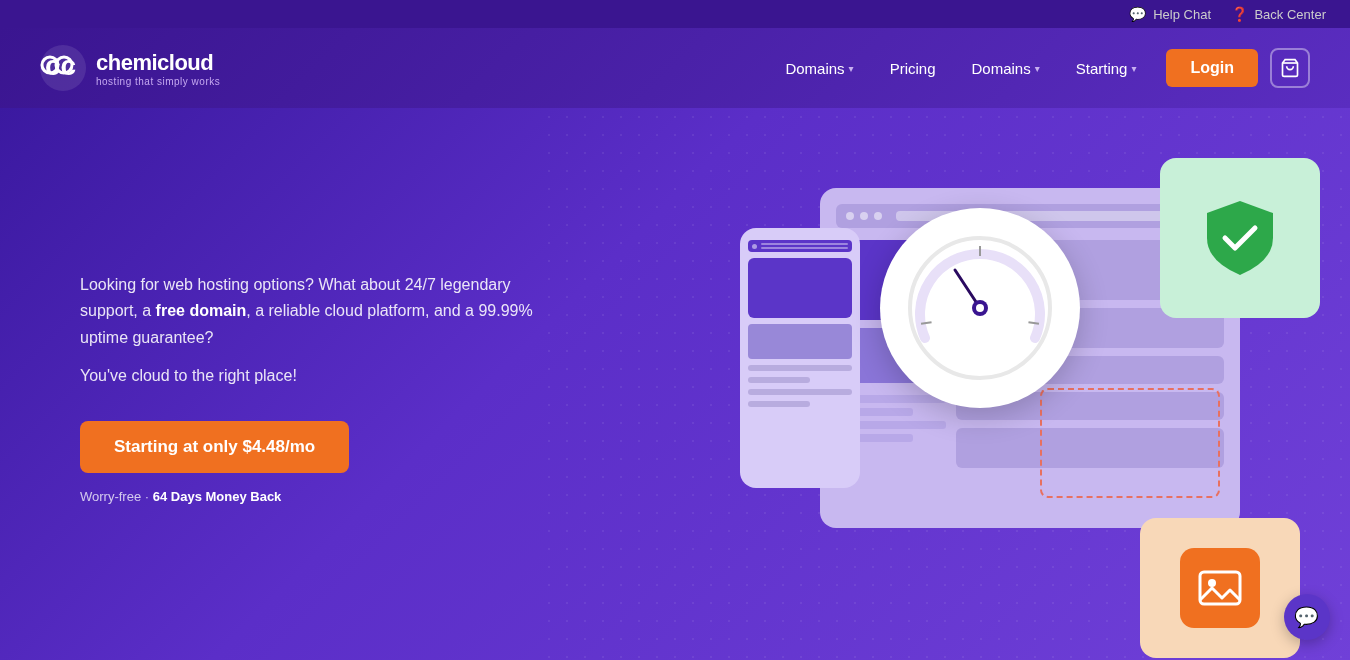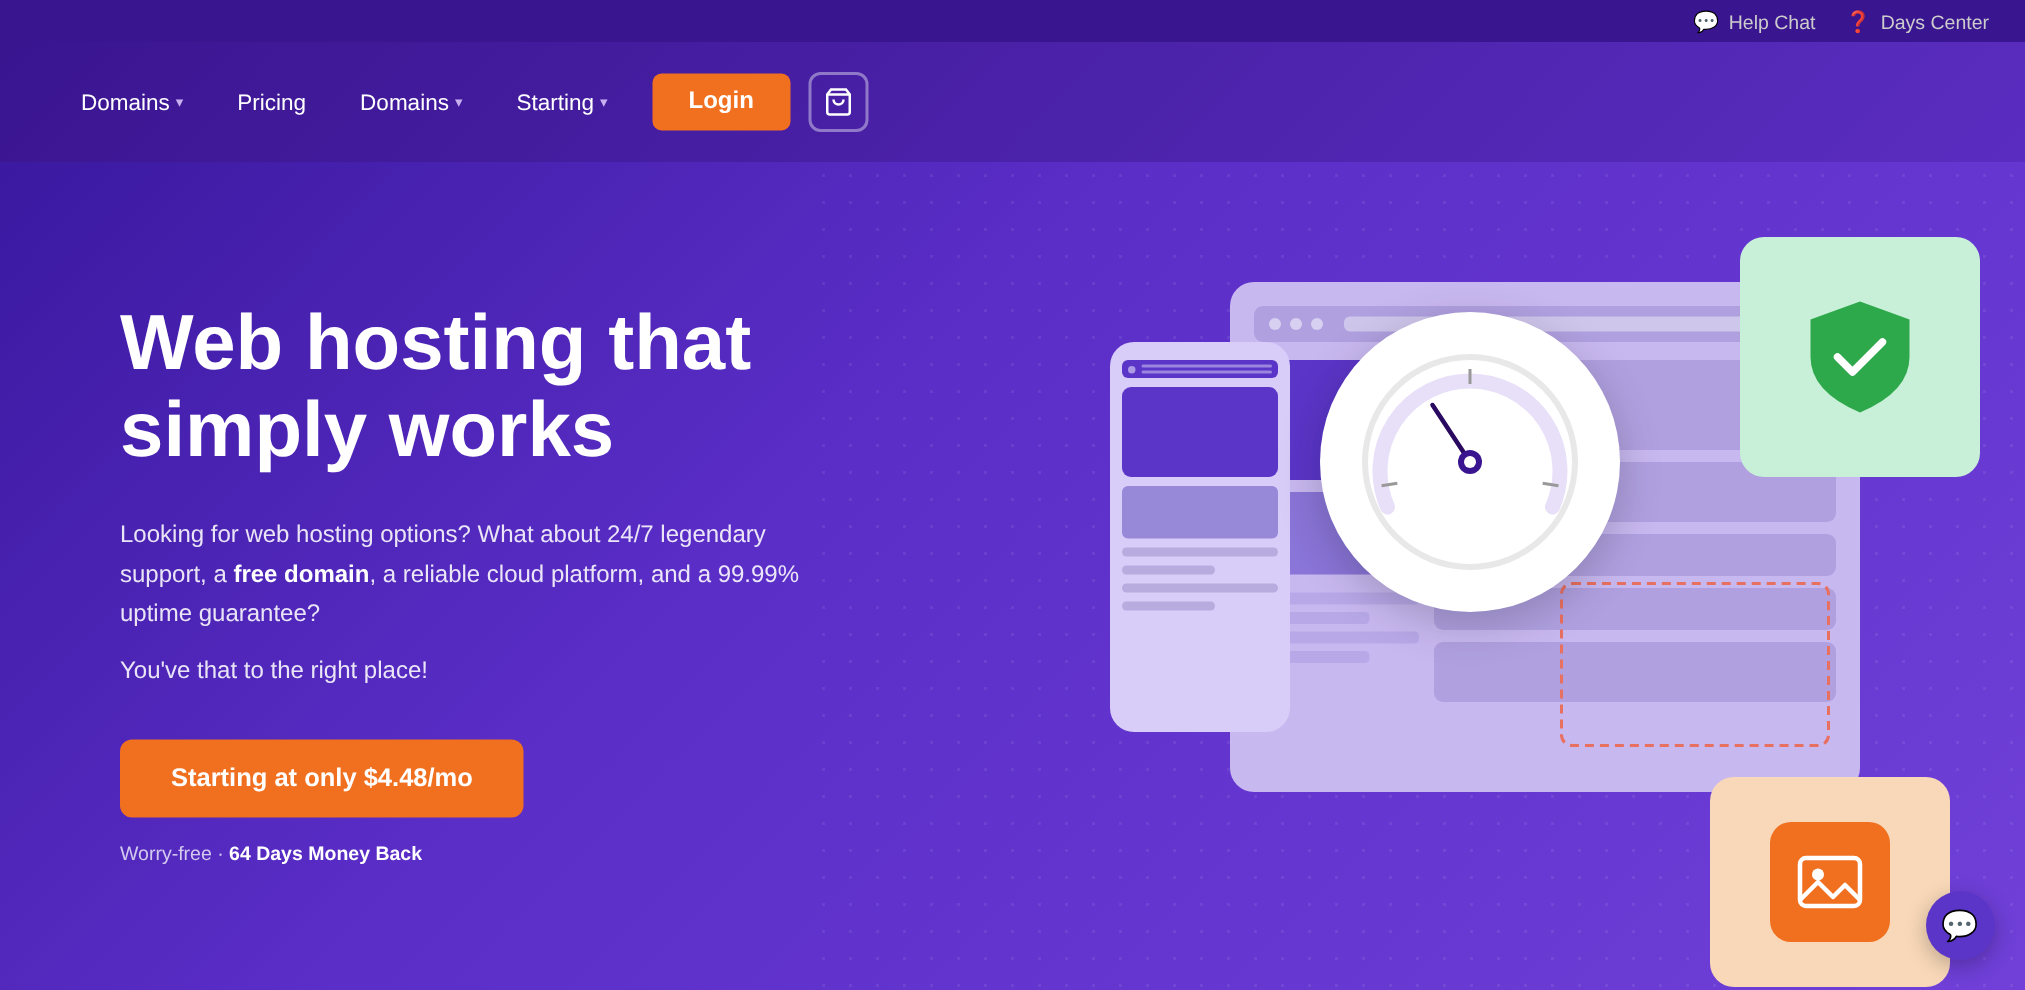--- a/index.html
+++ b/index.html
@@ -391,25 +391,38 @@
 </head>
 <body>
 
 <div class="top-bar">
   <div class="top-bar-item">
     <span class="top-bar-icon">💬</span>
     <span>Help Chat</span>
   </div>
   <div class="top-bar-item">
     <span class="top-bar-icon">❓</span>
-    <span>Days Center</span>
+    <span>Back Center</span>
   </div>
 </div>
 
 <nav class="navbar">
+  <div class="logo-area">
+    <svg class="logo-icon" viewBox="0 0 46 46" fill="none">
+      <circle cx="23" cy="23" r="23" fill="rgba(255,255,255,0.1)"></circle>
+
+      <text x="5" y="30" font-size="28" font-weight="900" fill="white" font-family="Arial">cc</text>
+      <circle cx="10" cy="20" r="8" fill="none" stroke="white" stroke-width="3"></circle>
+      <circle cx="24" cy="20" r="8" fill="none" stroke="white" stroke-width="3"></circle>
+    </svg>
+    <div class="logo-text-area">
+      <span class="logo-name">chemicloud</span>
+      <span class="logo-tagline">hosting that simply works</span>
+    </div>
+  </div>
 
   <div class="nav-links">
     <div class="nav-item">
       <span>Domains</span>
       <span class="nav-chevron">▾</span>
     </div>
     <div class="nav-item">
       <span>Pricing</span>
     </div>
     <div class="nav-item">
@@ -426,25 +439,24 @@
         <path d="M6 2L3 6v14a2 2 0 002 2h14a2 2 0 002-2V6l-3-4z"></path>
         <line x1="3" y1="6" x2="21" y2="6"></line>
         <path d="M16 10a4 4 0 01-8 0"></path>
       </svg>
     </div>
   </div>
 </nav>
 
 <section class="hero">
   <div class="hero-left">
-    <h1 class="hero-title">Web hosting that simply works</h1>
     <p class="hero-desc">
       Looking for web hosting options? What about 24/7 legendary support, a <strong>free domain</strong>, a reliable cloud platform, and a 99.99% uptime guarantee?
     </p>
-    <p class="hero-desc2">You've that to the right place!</p>
+    <p class="hero-desc2">You've cloud to the right place!</p>
     <button class="cta-btn">Starting at only $4.48/mo</button>
     <div class="money-back">
       <span>Worry-free · </span><strong>64 Days Money Back</strong>
     </div>
   </div>
 
   <div class="hero-right">
 
     <div class="browser-card">
       <div class="browser-bar">

